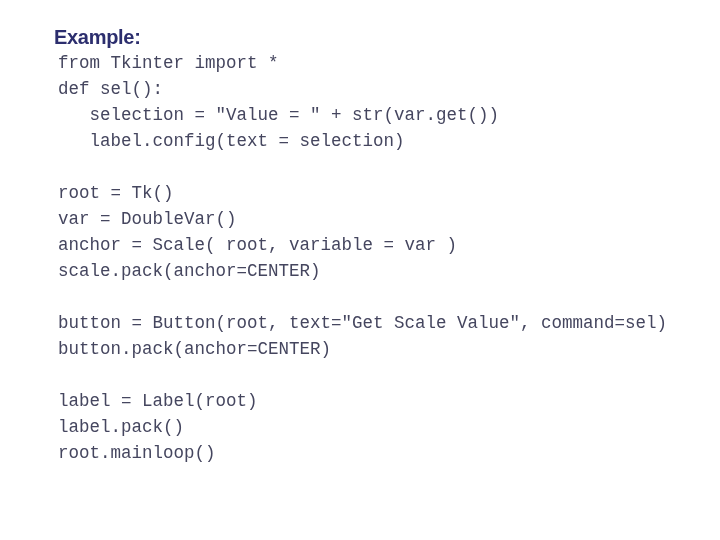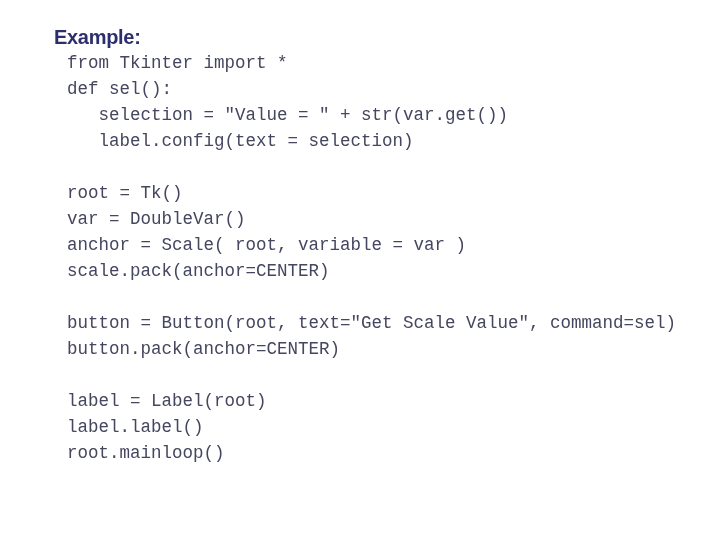--- a/index.html
+++ b/index.html
@@ -24,21 +24,21 @@
     line-height: 26px;
     letter-spacing: -0.3px;
     color: #2c2e6e;
     margin: 0;
   }
   pre.code {
     font-family: "Liberation Mono", "DejaVu Sans Mono", monospace;
     font-size: 17.5px;
     line-height: 26px;
     color: #45465f;
-    margin: 0 0 26px 13px;
+    margin: 0 0 26px 4px;
     white-space: pre;
   }
   pre.code:last-child {
     margin-bottom: 0;
   }
 </style>
 </head>
 <body>
 
 <div class="slide">
@@ -51,15 +51,15 @@
 
   <pre class="code">root = Tk()
 var = DoubleVar()
 anchor = Scale( root, variable = var )
 scale.pack(anchor=CENTER)</pre>
 
   <pre class="code">button = Button(root, text="Get Scale Value", command=sel)
 button.pack(anchor=CENTER)</pre>
 
   <pre class="code">label = Label(root)
-label.label()
+label.pack()
 root.mainloop()</pre>
 </div>
 
 </body></html>

